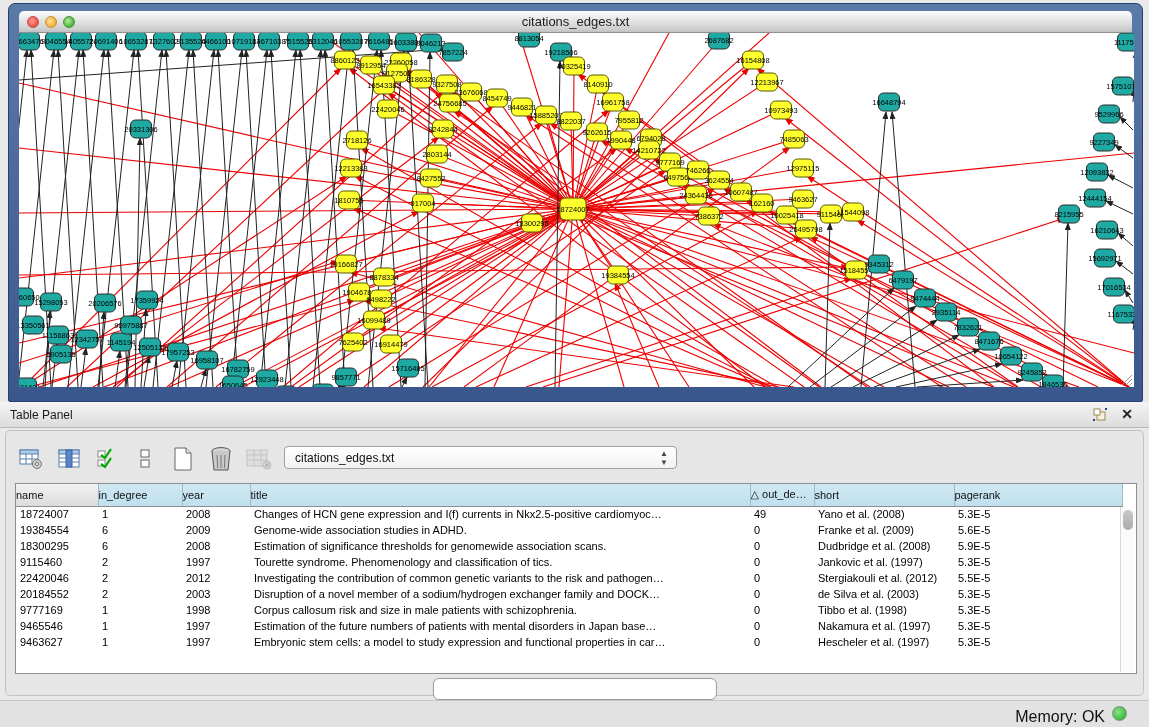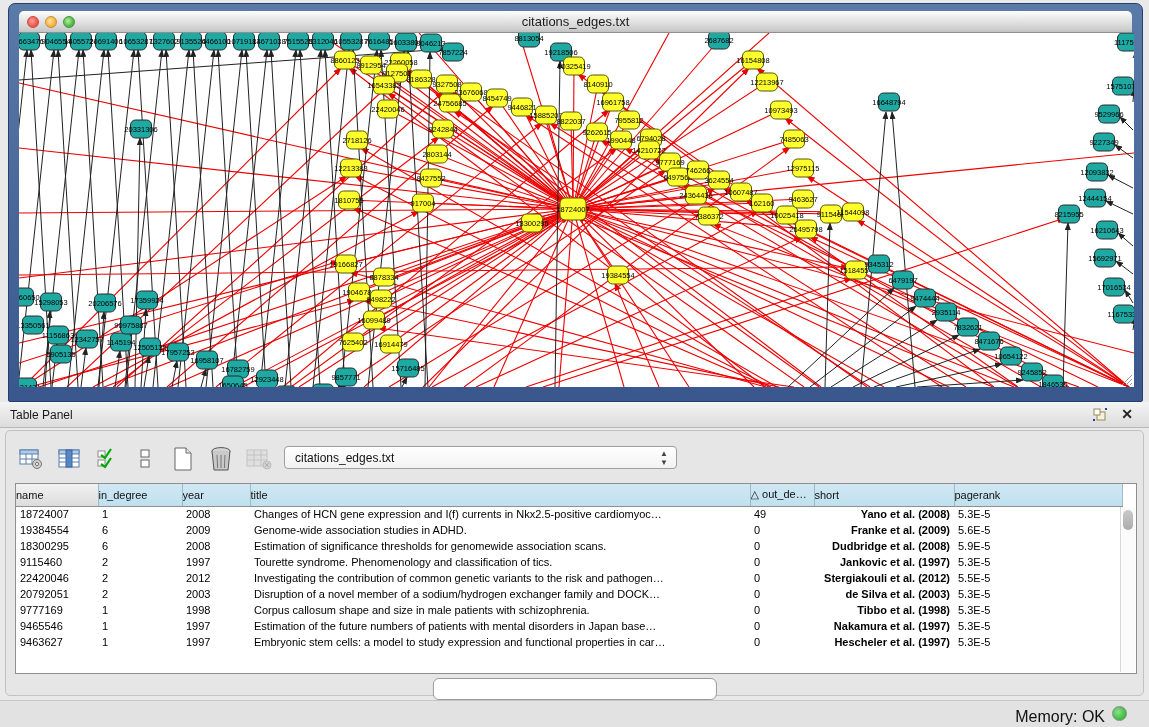--- a/index.html
+++ b/index.html
@@ -39,21 +39,21 @@
     background:linear-gradient(#ffffff,#f2f2f2); border:1px solid #9f9f9f; border-radius:4px; font-size:12px; color:#111;
     display:flex; align-items:center; padding-left:10px; }
   #combo-arrows { position:absolute; right:8px; top:2px; font-size:8px; line-height:9px; color:#444; text-align:center; }
 
   #table-frame { position:absolute; left:9px; top:52px; width:1122px; height:191px; background:#fff; border:1px solid #8f8f8f; }
   table { border-collapse:collapse; table-layout:fixed; width:1106px; font-size:11px; }
   th { height:22px; background:linear-gradient(#cfe8f3,#bfe0ee); border-right:1px solid #9fb9c6; border-bottom:1px solid #8f8f8f;
        font-weight:normal; color:#111; text-align:left; overflow:hidden; white-space:nowrap; }
   th.first { background:linear-gradient(#f2f2f2,#dcdcdc); }
   td { height:16px; padding:0 4px; color:#000; overflow:hidden; white-space:nowrap; border:0; }
-  td.c { text-align:right;font-weight:bold; }
+  td.c { text-align:left; }
   #vscroll { position:absolute; right:1px; top:23px; width:15px; bottom:1px; background:#fbfbfb; border-left:1px solid #d8d8d8; }
   #vthumb { position:absolute; left:2px; top:3px; width:10px; height:20px; background:linear-gradient(#c9c9c9,#ababab); border-radius:6px; }
 
   #tabs { position:absolute; left:50%; transform:translateX(-50%); top:247px; height:22px; display:flex;
     border:1px solid #9a9a9a; border-radius:6px; overflow:hidden; background:#fff; }
   .tab { font-size:12px; padding:3px 14px 0 14px; color:#111; background:linear-gradient(#ffffff,#efefef); border-right:1px solid #b5b5b5;margin-top:24px; }
   .tab:last-child { border-right:none; }
   .tab.selected { background:linear-gradient(#8a8a8a,#6f6f6f); color:#e9e9e9; }
 
   #status-bar { position:absolute; left:0; top:700px; width:1149px; height:27px; background:#e2e2e2; border-top:1px solid #c6c6c6; }
@@ -929,33 +929,33 @@
           <tr>
             <td>22420046</td>
             <td>2</td>
             <td>2012</td>
             <td>Investigating the contribution of common genetic variants to the risk and pathogen…</td>
             <td>0</td>
             <td class="c">Stergiakouli et al. (2012)</td>
             <td>5.5E-5</td>
           </tr>
           <tr>
-            <td>20792051</td>
+            <td>20184552</td>
             <td>2</td>
             <td>2003</td>
             <td>Disruption of a novel member of a sodium/hydrogen exchanger family and DOCK…</td>
             <td>0</td>
             <td class="c">de Silva et al. (2003)</td>
             <td>5.3E-5</td>
           </tr>
           <tr>
             <td>9777169</td>
             <td>1</td>
             <td>1998</td>
-            <td>Corpus callosum shape and size in male patients with schizophrenia.</td>
+            <td>Corpus callosum risk and size in male patients with schizophrenia.</td>
             <td>0</td>
             <td class="c">Tibbo et al. (1998)</td>
             <td>5.3E-5</td>
           </tr>
           <tr>
             <td>9465546</td>
             <td>1</td>
             <td>1997</td>
             <td>Estimation of the future numbers of patients with mental disorders in Japan base…</td>
             <td>0</td>

